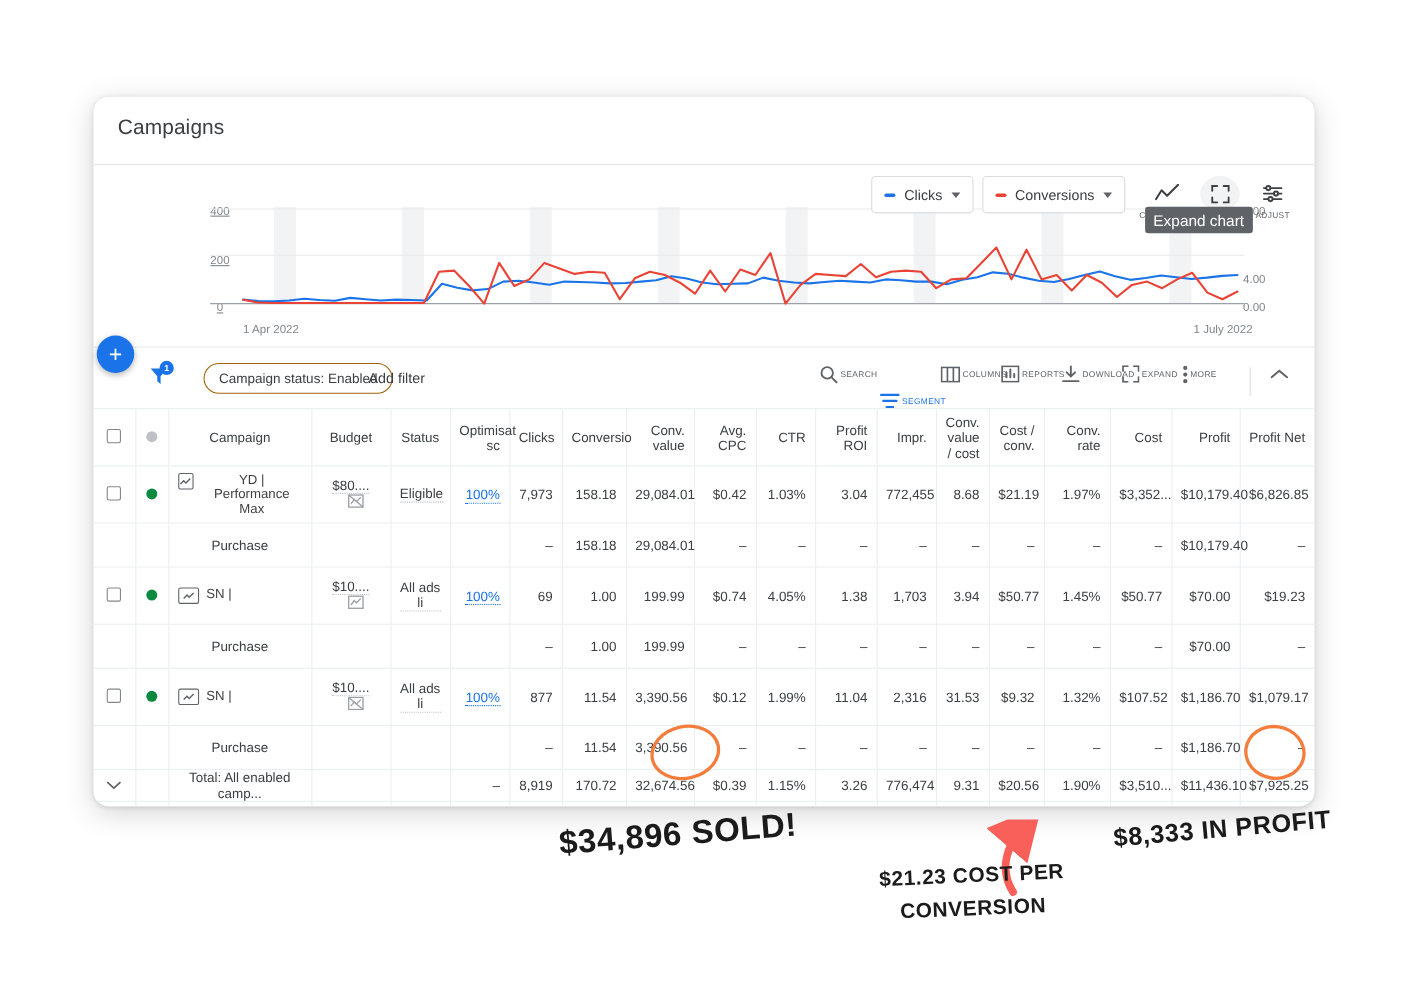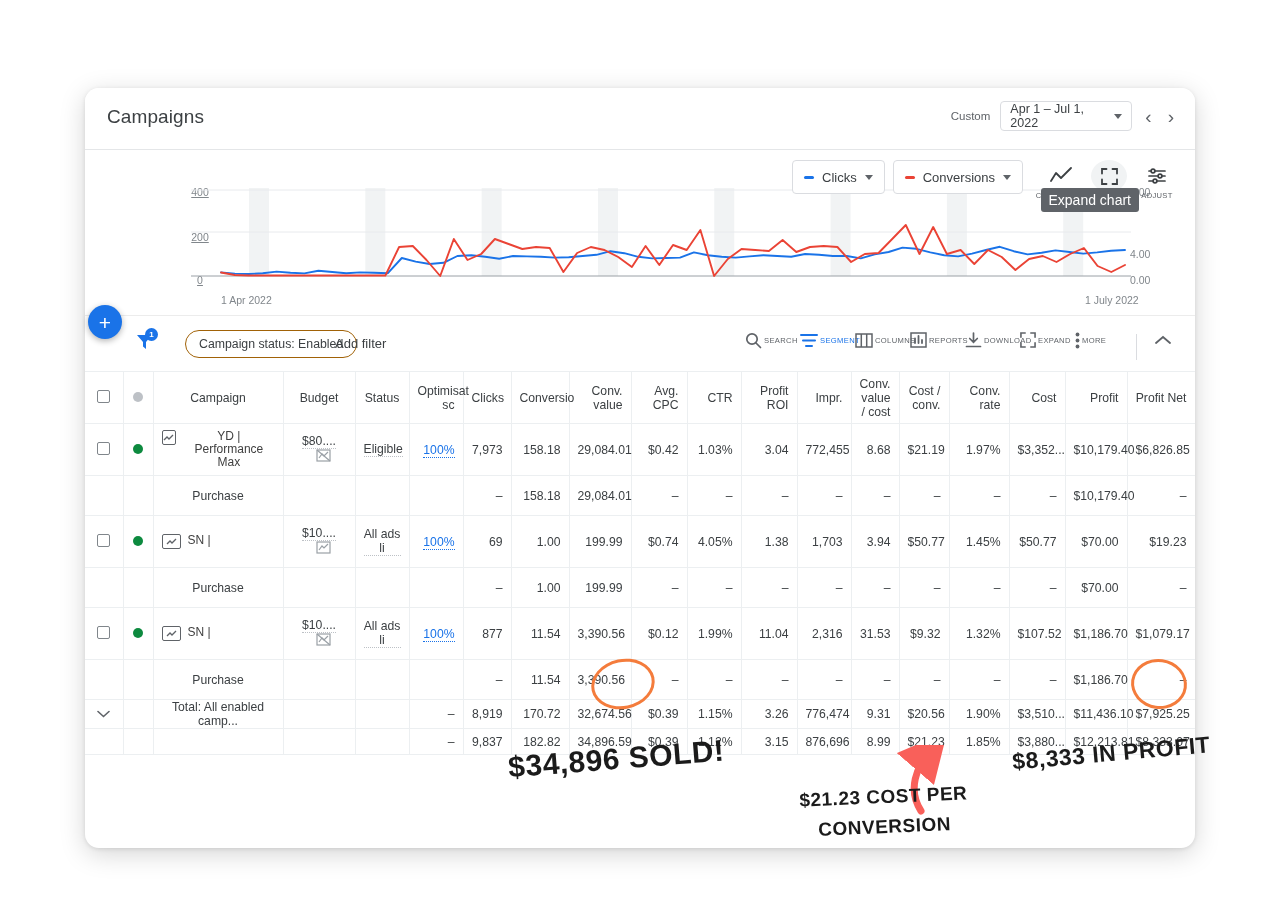--- a/index.html
+++ b/index.html
@@ -9,21 +9,21 @@
     background: #ffffff;
     font-family: "Liberation Sans", sans-serif;
     overflow: hidden;
   }
   #stage { position: relative; width: 1280px; height: 897px; background:#fff; }
 
   
   .card {
     position: absolute;
     left: 85px; top: 88px;
-    width: 1110px; height: 760px;
+    width: 1110px; height: 645px;
     background: #ffffff;
     border-radius: 14px;
     box-shadow: 0 6px 26px rgba(0,0,0,0.17), 0 1px 4px rgba(0,0,0,0.10);
     overflow: hidden;
   }
 
   
   .hdr {
     position: relative;
     height: 62px;
@@ -91,21 +91,21 @@
     position:absolute; left: 100px; top: 14px; height: 28px;
     border:1px solid #a16207; border-radius: 14px;
     display:flex; align-items:center; padding: 0 13px;
     font-size: 12.3px; color:#3c4043; background:#fff;
   }
   .addfilt { position:absolute; left: 250px; top: 20px; font-size: 13px; color:#3c4043; }
   .tools { position:absolute; right: 12px; top: 6px; display:flex; align-items:flex-start; }
   .tool { width: 55px; display:flex; flex-direction:row; align-items:center; gap:2px; padding-top:7px; }
   .tool .glyph { height:22px; display:flex; align-items:center; justify-content:center; color:#5f6368; }
   .tool .cap { font-size: 7.6px; color:#5f6368; letter-spacing:.35px; }
-  .tool.active .glyph, .tool.active .cap { color:#1a73e8; }
+  .tool.active .glyph, .tool.active .cap { color:#1a73e8;margin-top:24px; }
   .tdiv { width:1px; height:26px; background:#dadce0; margin: 12px 6px 0 6px; }
   .collapse { width: 40px; display:flex; align-items:center; justify-content:center; padding-top:13px; color:#5f6368;}
 
   
   .tbl-wrap { position:relative; background:#fff; }
   table.grid { border-collapse: collapse; width: 1110px; table-layout: fixed; }
   table.grid th, table.grid td {
     border-right: 1px solid #eceff1;
     border-bottom: 1px solid #eceff1;
     font-size: 12.2px; color:#3c4043;
@@ -166,29 +166,20 @@
 <div id="stage">
 
   <div class="fab">
     <span>+</span>
   </div>
 
   <div class="card">
 
     <div class="hdr">
       <div class="hdr-title">Campaigns</div>
-      <div class="date-wrap">
-        <span class="custom-lbl">Custom</span>
-        <div class="date-box">
-          <span>Apr 1 – Jul 1, 2022</span>
-          <span class="caret-dn"></span>
-        </div>
-        <span class="navarrow">‹</span>
-        <span class="navarrow">›</span>
-      </div>
     </div>
 
     <div class="chart-sec">
 
       <div class="chipbar">
         <div class="chip">
           <span class="dash" style="background:#1a73e8"></span>
           <span>Clicks</span>
           <span class="caret-dn"></span>
         </div>

